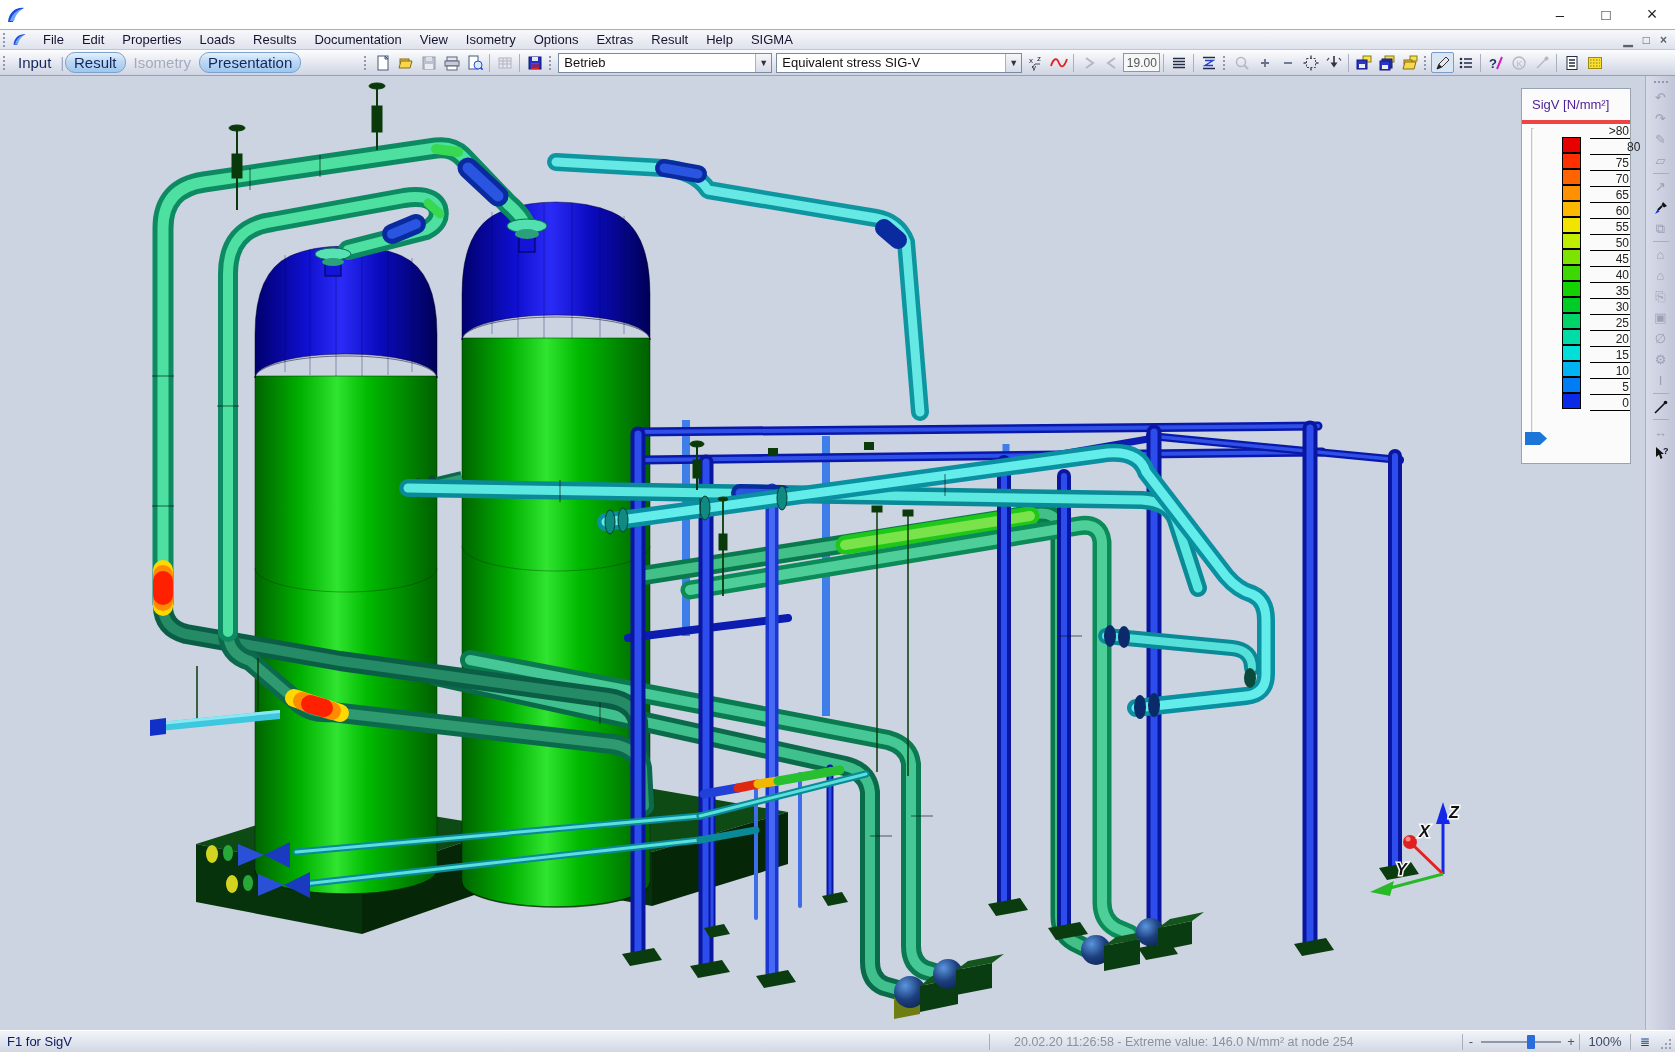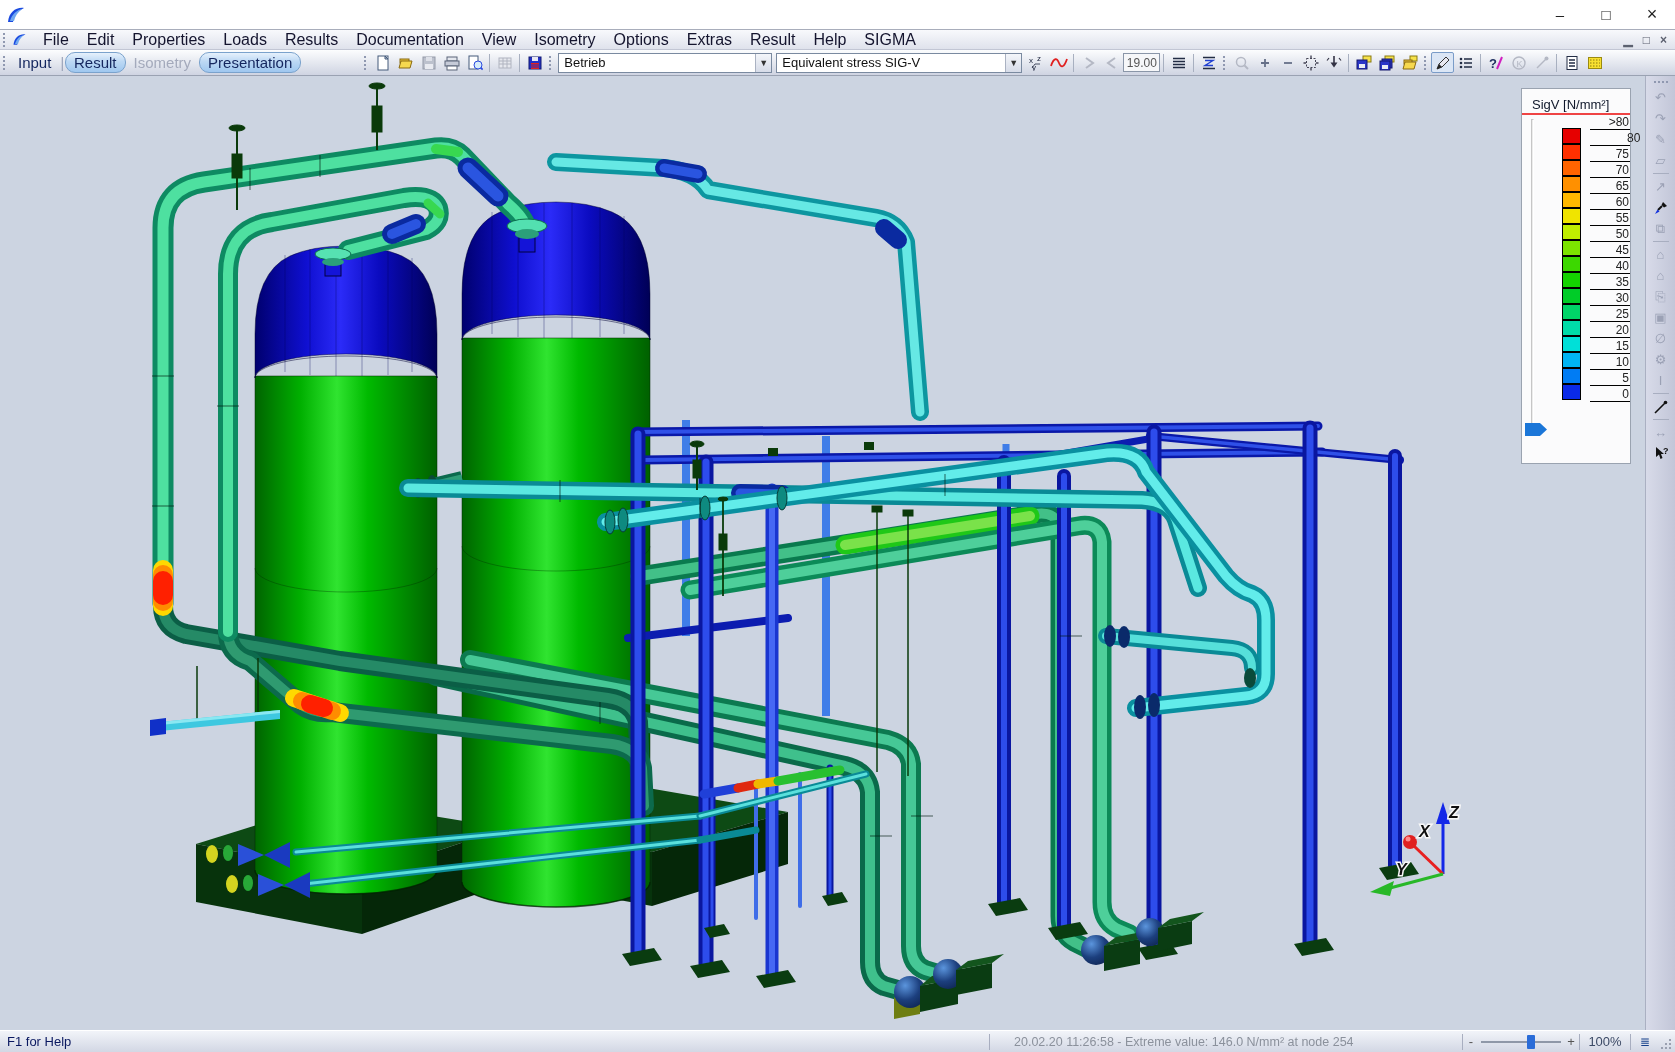--- a/index.html
+++ b/index.html
@@ -16,21 +16,21 @@
   .wbtn { width:46px; height:30px; display:flex; align-items:center; justify-content:center;
     font-size:15px; color:#222; cursor:default; }
   .wbtn.close { font-size:18px; }
 
   
   .menubar { position:absolute; left:0; top:30px; width:1675px; height:20px;
     background:linear-gradient(#f8f9fc,#dfe2ec); display:flex; align-items:center;
     border-bottom:1px solid #c2c6d4; }
   .grip-v { border-left:2px dotted #8f98b0; height:14px; margin:0 5px 0 3px; }
   .menubar .appicon-s { width:16px; height:16px; margin:0 6px 0 2px; }
-  .menu-item { font-size:16px; color:#14142e; padding:2px 9px; cursor:default; }
+  .menu-item { font-size:13px; color:#14142e; padding:2px 9px; cursor:default; }
   .mdi { margin-left:auto; display:flex; align-items:center; margin-right:8px; gap:10px; }
   .mdi span { font-size:12px; color:#5c6170; font-weight:bold; }
 
   
   .toolbar { position:absolute; left:0; top:50px; width:1675px; height:26px;
     background:linear-gradient(#fcfdfe,#cfd4e2); display:flex; align-items:center;
     border-bottom:1px solid #9aa2b2; }
   .tab { font-size:15px; padding:1px 8px; color:#14265e; white-space:nowrap; }
   .tab.active { background:linear-gradient(#e6f1fc,#bcd8f4 45%,#9fc7ef);
     border:1px solid #7aa2cc; border-radius:10px; }
@@ -57,22 +57,22 @@
     display:flex; flex-direction:column; align-items:center; padding-top:3px; }
   .grip-h { border-top:2px dotted #8f98b0; width:14px; margin:2px 0 4px 0; }
   .sbtn { width:22px; height:21px; display:flex; align-items:center; justify-content:center;
     font-size:13px; color:#9ba1b5; }
   .sbtn.on { color:#16181c; }
   .ssep { border-top:1px solid #a8aec0; width:16px; margin:2px 0; }
 
   
   .legend { position:absolute; left:1521px; top:12px; width:110px; height:376px;
     background:#fbfbfc; border:1px solid #9aa3b0; }
-  .legend .ltitle { font-size:13px; color:#0f172a; padding:8px 0 1px 10px;
-    border-bottom:2px solid #ef4444; }
+  .legend .ltitle { font-size:13px; color:#4c1d95; padding:8px 0 8px 10px;
+    border-bottom:4px solid #ef4444; }
   .lscale { position:relative; width:100%; height:330px; }
   .lbox { position:absolute; left:40px; width:19px; height:16px; border:1px solid #000; margin-top:-1px; }
   .llab { position:absolute; left:68px; width:40px; font-size:12px; color:#222;
     text-align:right; border-bottom:1px solid #000; padding-right:1px; line-height:13px; }
   .ltrack { position:absolute; left:9px; top:4px; width:3px; height:316px;
     background:#ececec; border:1px solid #c6c6c6; border-right-color:#fff; }
   .lslider { position:absolute; left:3px; top:308px; width:22px; height:13px; background:#1b76d8;
     clip-path:polygon(0 0,68% 0,100% 50%,68% 100%,0 100%); }
 
   
@@ -735,21 +735,21 @@
       <span class="sbtn on">
         <svg width="16" height="16">
             <path d="M3,1 L3,11 L6,8.5 L7.5,13 L9.5,12 L8,8 L11,8 Z" fill="#111"></path>
             <text x="10" y="8" font-size="9" font-weight="bold" fill="#111">?</text>
           </svg>
       </span>
     </div>
   </div>
 
   <div class="statusbar">
-    <span class="st-help">F1 for Help</span>
+    <span class="st-help">F1 for SigV</span>
     <span class="st-sep"></span>
     <span class="st-info">20.02.20  11:26:58 - Extreme value: 146.0 N/mm² at node 254</span>
     <span class="st-sep"></span>
     <span class="st-zbtn">-</span>
     <span class="st-slider">
       <span class="trk"></span>
         <span class="hdl"></span>
     </span>
     <span class="st-zbtn">+</span>
     <span class="st-sep"></span>

